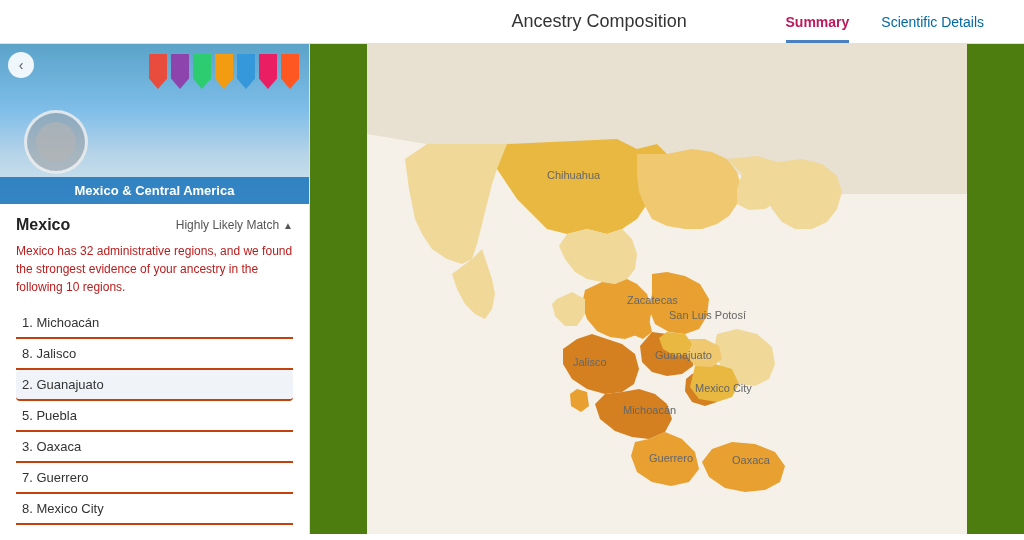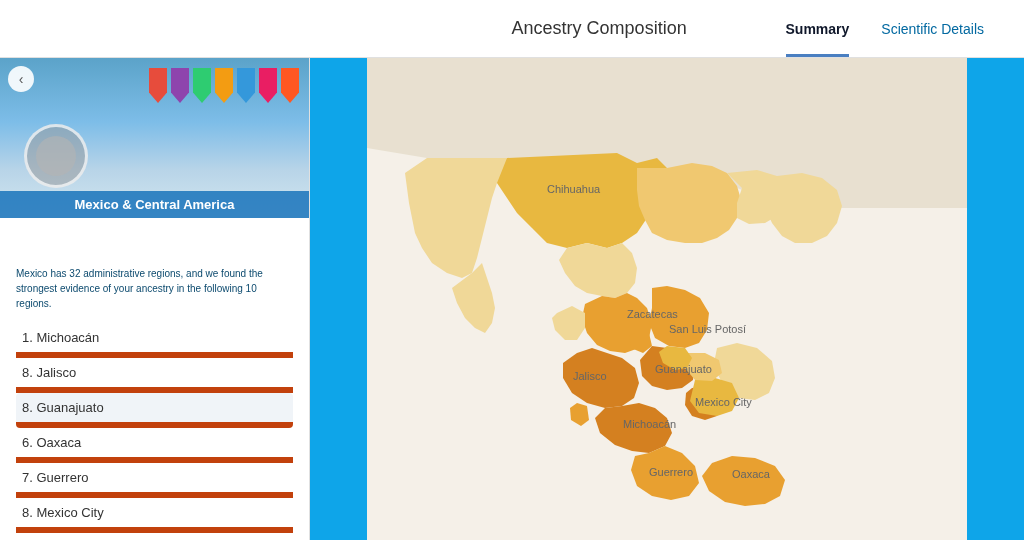--- a/index.html
+++ b/index.html
@@ -3,21 +3,21 @@
   <meta charset="utf-8">
   <style>
     * { box-sizing: border-box; margin: 0; padding: 0; }
     body { font-family: -apple-system, BlinkMacSystemFont, 'Segoe UI', Arial, sans-serif; background: #fff; width: 1024px; height: 540px; overflow: hidden; }
 
     
     .header {
       display: flex;
       align-items: center;
       padding: 0 40px;
-      height: 58px;
+      height: 44px;
       border-bottom: 1px solid #e0e0e0;
       background: #fff;
     }
     .header-title {
       font-size: 18px;
       font-weight: 400;
       color: #333;
       margin-right: auto;
       flex: 1;
       text-align: center;
@@ -32,21 +32,21 @@
       font-size: 14px;
       color: #0369a1;
       cursor: pointer;
       height: 100%;
       display: flex;
       align-items: center;
       border-bottom: 3px solid transparent;
       padding-top: 3px;
     }
     .nav-tab.active {
-      color: #0f172a;
+      color: #be185d;
       border-bottom: 3px solid #4a7fc1;
       font-weight: 600;
     }
 
     
     .main {
       display: flex;
       height: 490px;
     }
 
@@ -154,45 +154,44 @@
     .match-badge {
       display: flex;
       align-items: center;
       gap: 4px;
       font-size: 12px;
       color: #555;
     }
     .match-badge .chevron { font-size: 10px; color: #555; }
     .region-desc {
       padding: 0 16px 12px 16px;
-      font-size: 10px;
-      color: #0c4a6e;
+      font-size: 12px;
+      color: #b91c1c;
       line-height: 1.5;
-      margin-top: 48px;
     }
     .region-list {
       padding: 0 16px;
       list-style: none;
     }
     .region-list li {
       padding: 7px 6px;
       font-size: 13px;
       color: #333;
-      border-bottom: 6px solid #c2410c;
+      border-bottom: 2px solid #c2410c;
     }
     .region-list li.highlighted {
       background: #f0f4f8;
       border-radius: 4px;
       font-weight: 500;
     }
 
     
     .map-area {
       flex: 1;
-      background: #0ea5e9;
+      background: #4d7c0f;
       position: relative;
       overflow: hidden;
     }
 
     
     .map-svg {
       width: 100%;
       height: 100%;
     }
 
@@ -237,28 +236,36 @@
           <div class="avatar-inner"></div>
         </div>
 
         <div class="back-btn">
           <span>‹</span>
         </div>
       </div>
       <div class="banner-label">Mexico &amp; Central America</div>
     </div>
 
+    <div class="region-header">
+      <div class="region-name">Mexico</div>
+      <div class="match-badge">
+        <span>Highly Likely Match</span>
+        <span class="chevron">▲</span>
+      </div>
+    </div>
 
     <div class="region-desc">Mexico has 32 administrative regions, and we found the strongest evidence of your ancestry in the following 10 regions.</div>
 
     <ul class="region-list" id="region-list">
         <li>1. Michoacán</li>
         <li>8. Jalisco</li>
-        <li class="highlighted">8. Guanajuato</li>
-        <li>6. Oaxaca</li>
+        <li class="highlighted">2. Guanajuato</li>
+        <li>5. Puebla</li>
+        <li>3. Oaxaca</li>
         <li>7. Guerrero</li>
         <li>8. Mexico City</li>
       </ul>
   </div>
 
   <div class="map-area">
     <svg class="map-svg" viewBox="430 50 600 490" preserveAspectRatio="xMidYMid meet">
 
       <rect x="430" y="50" width="600" height="490" fill="#f5f0e8"></rect>
 

